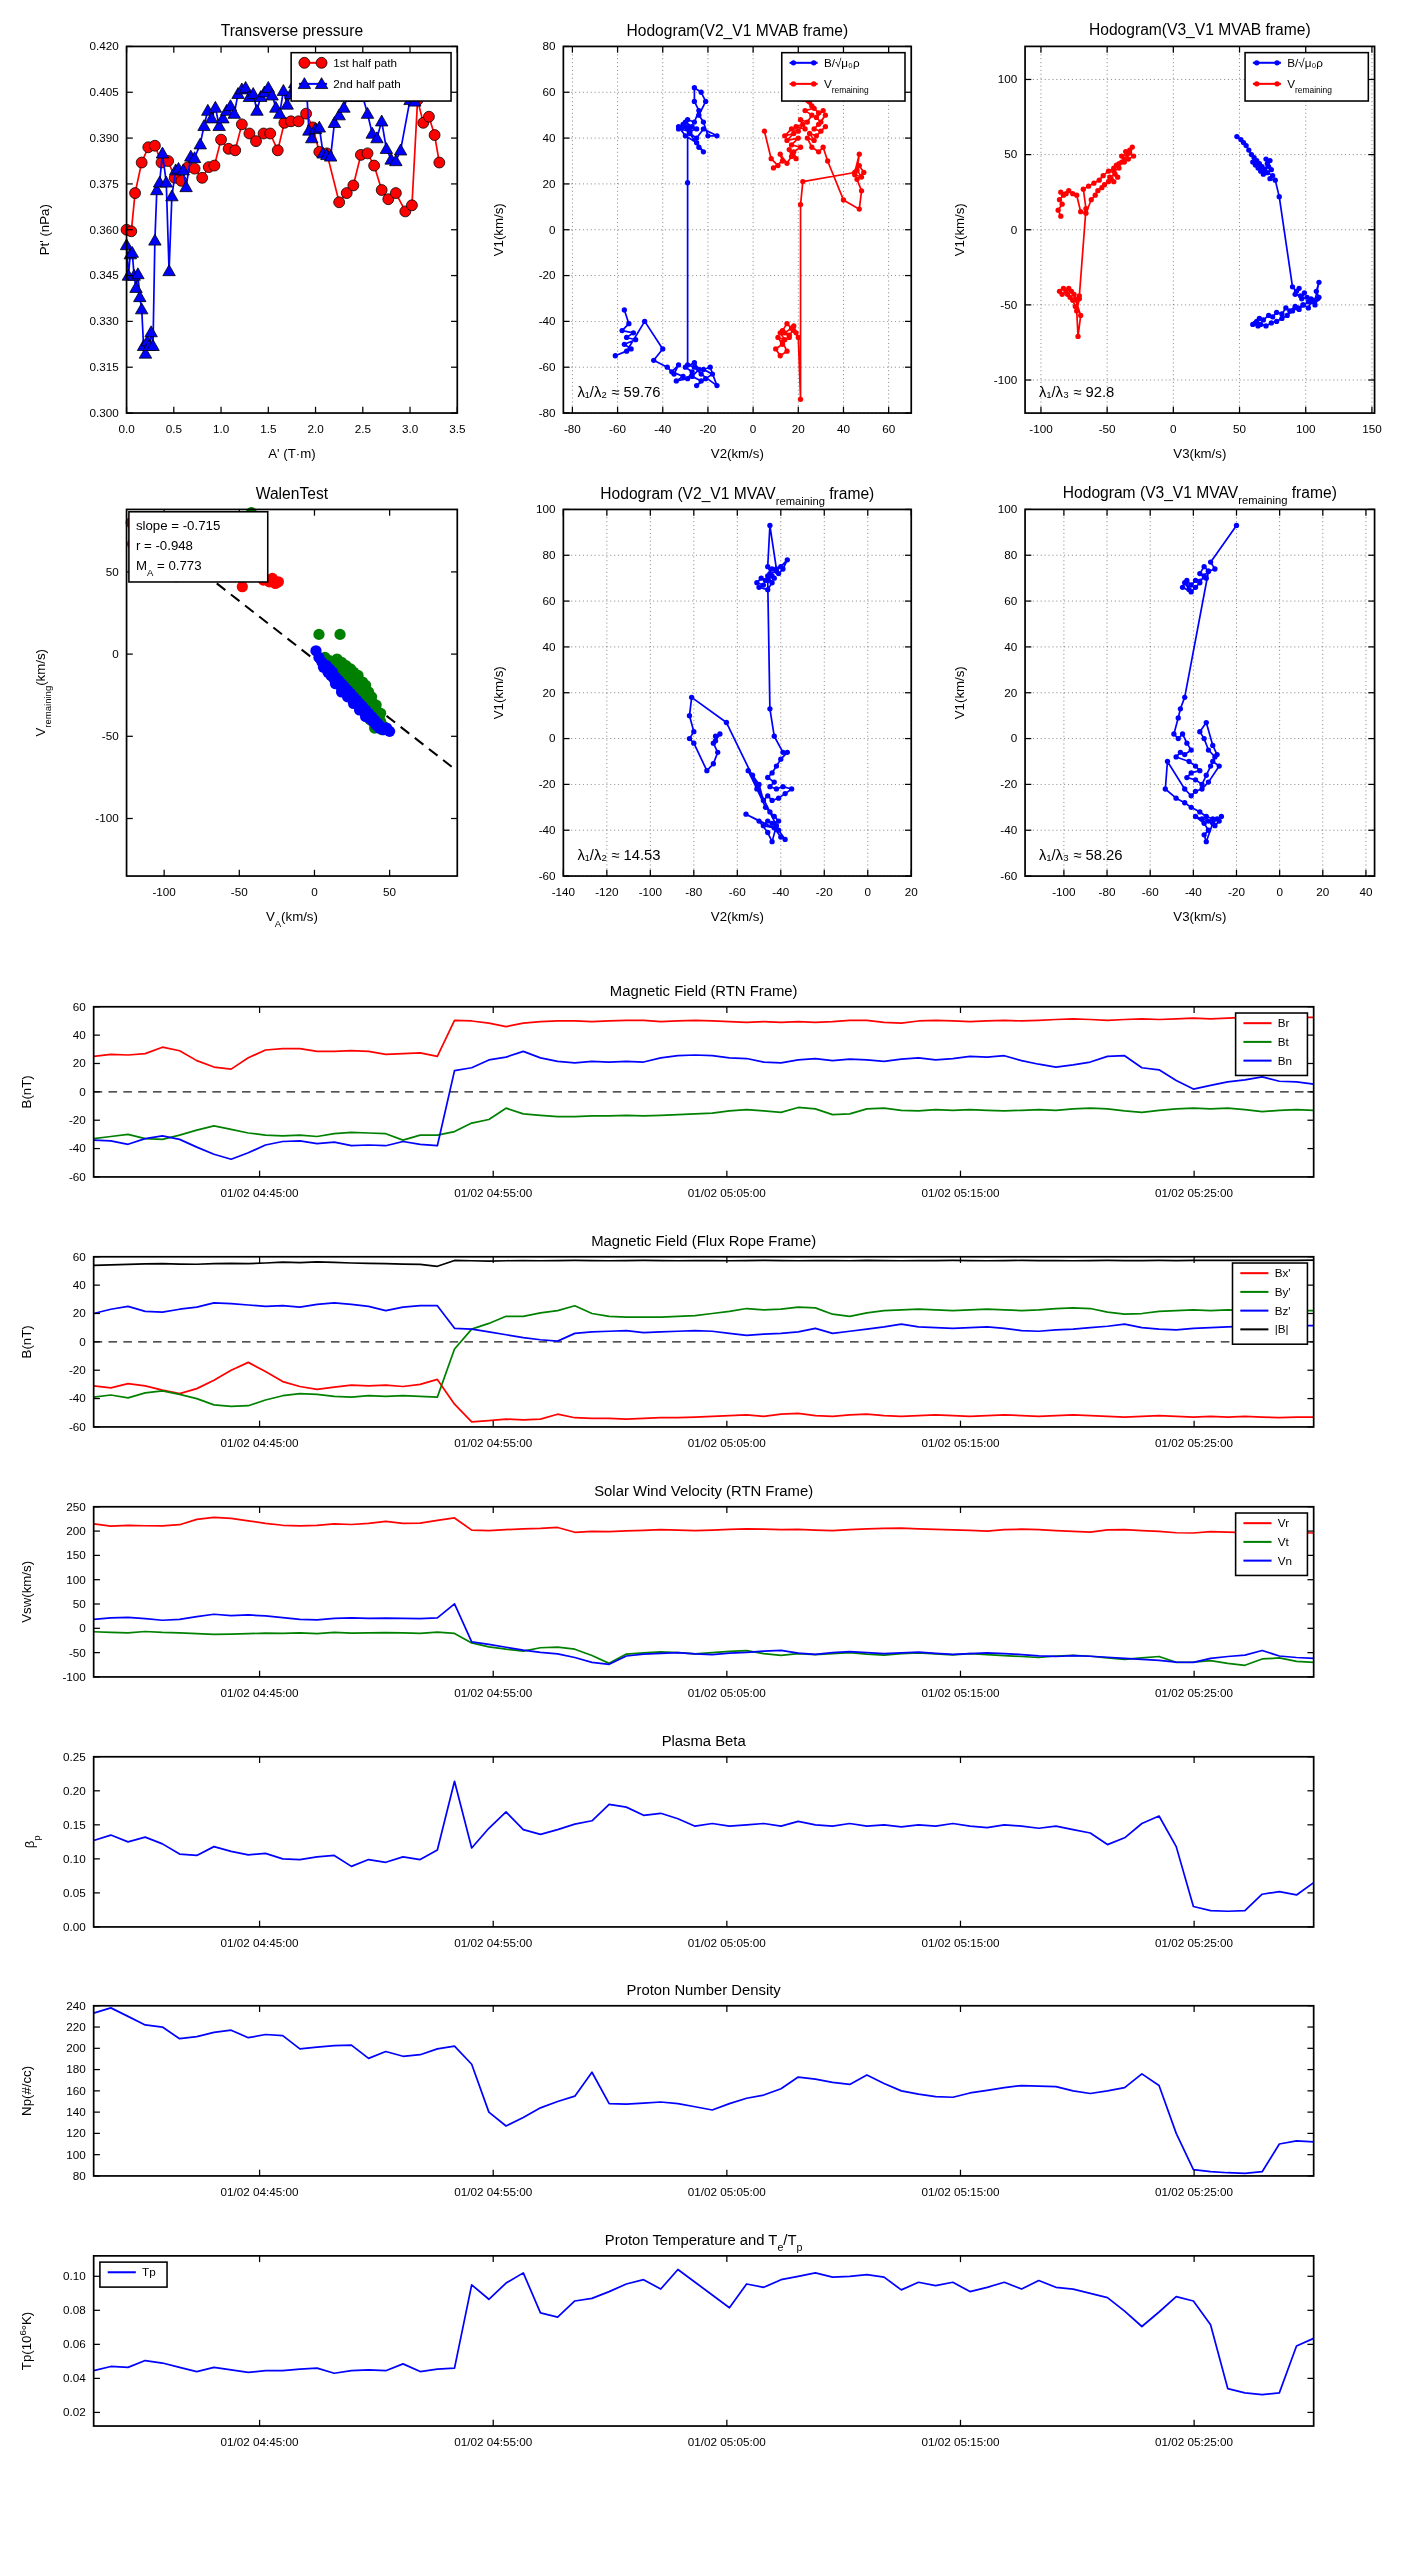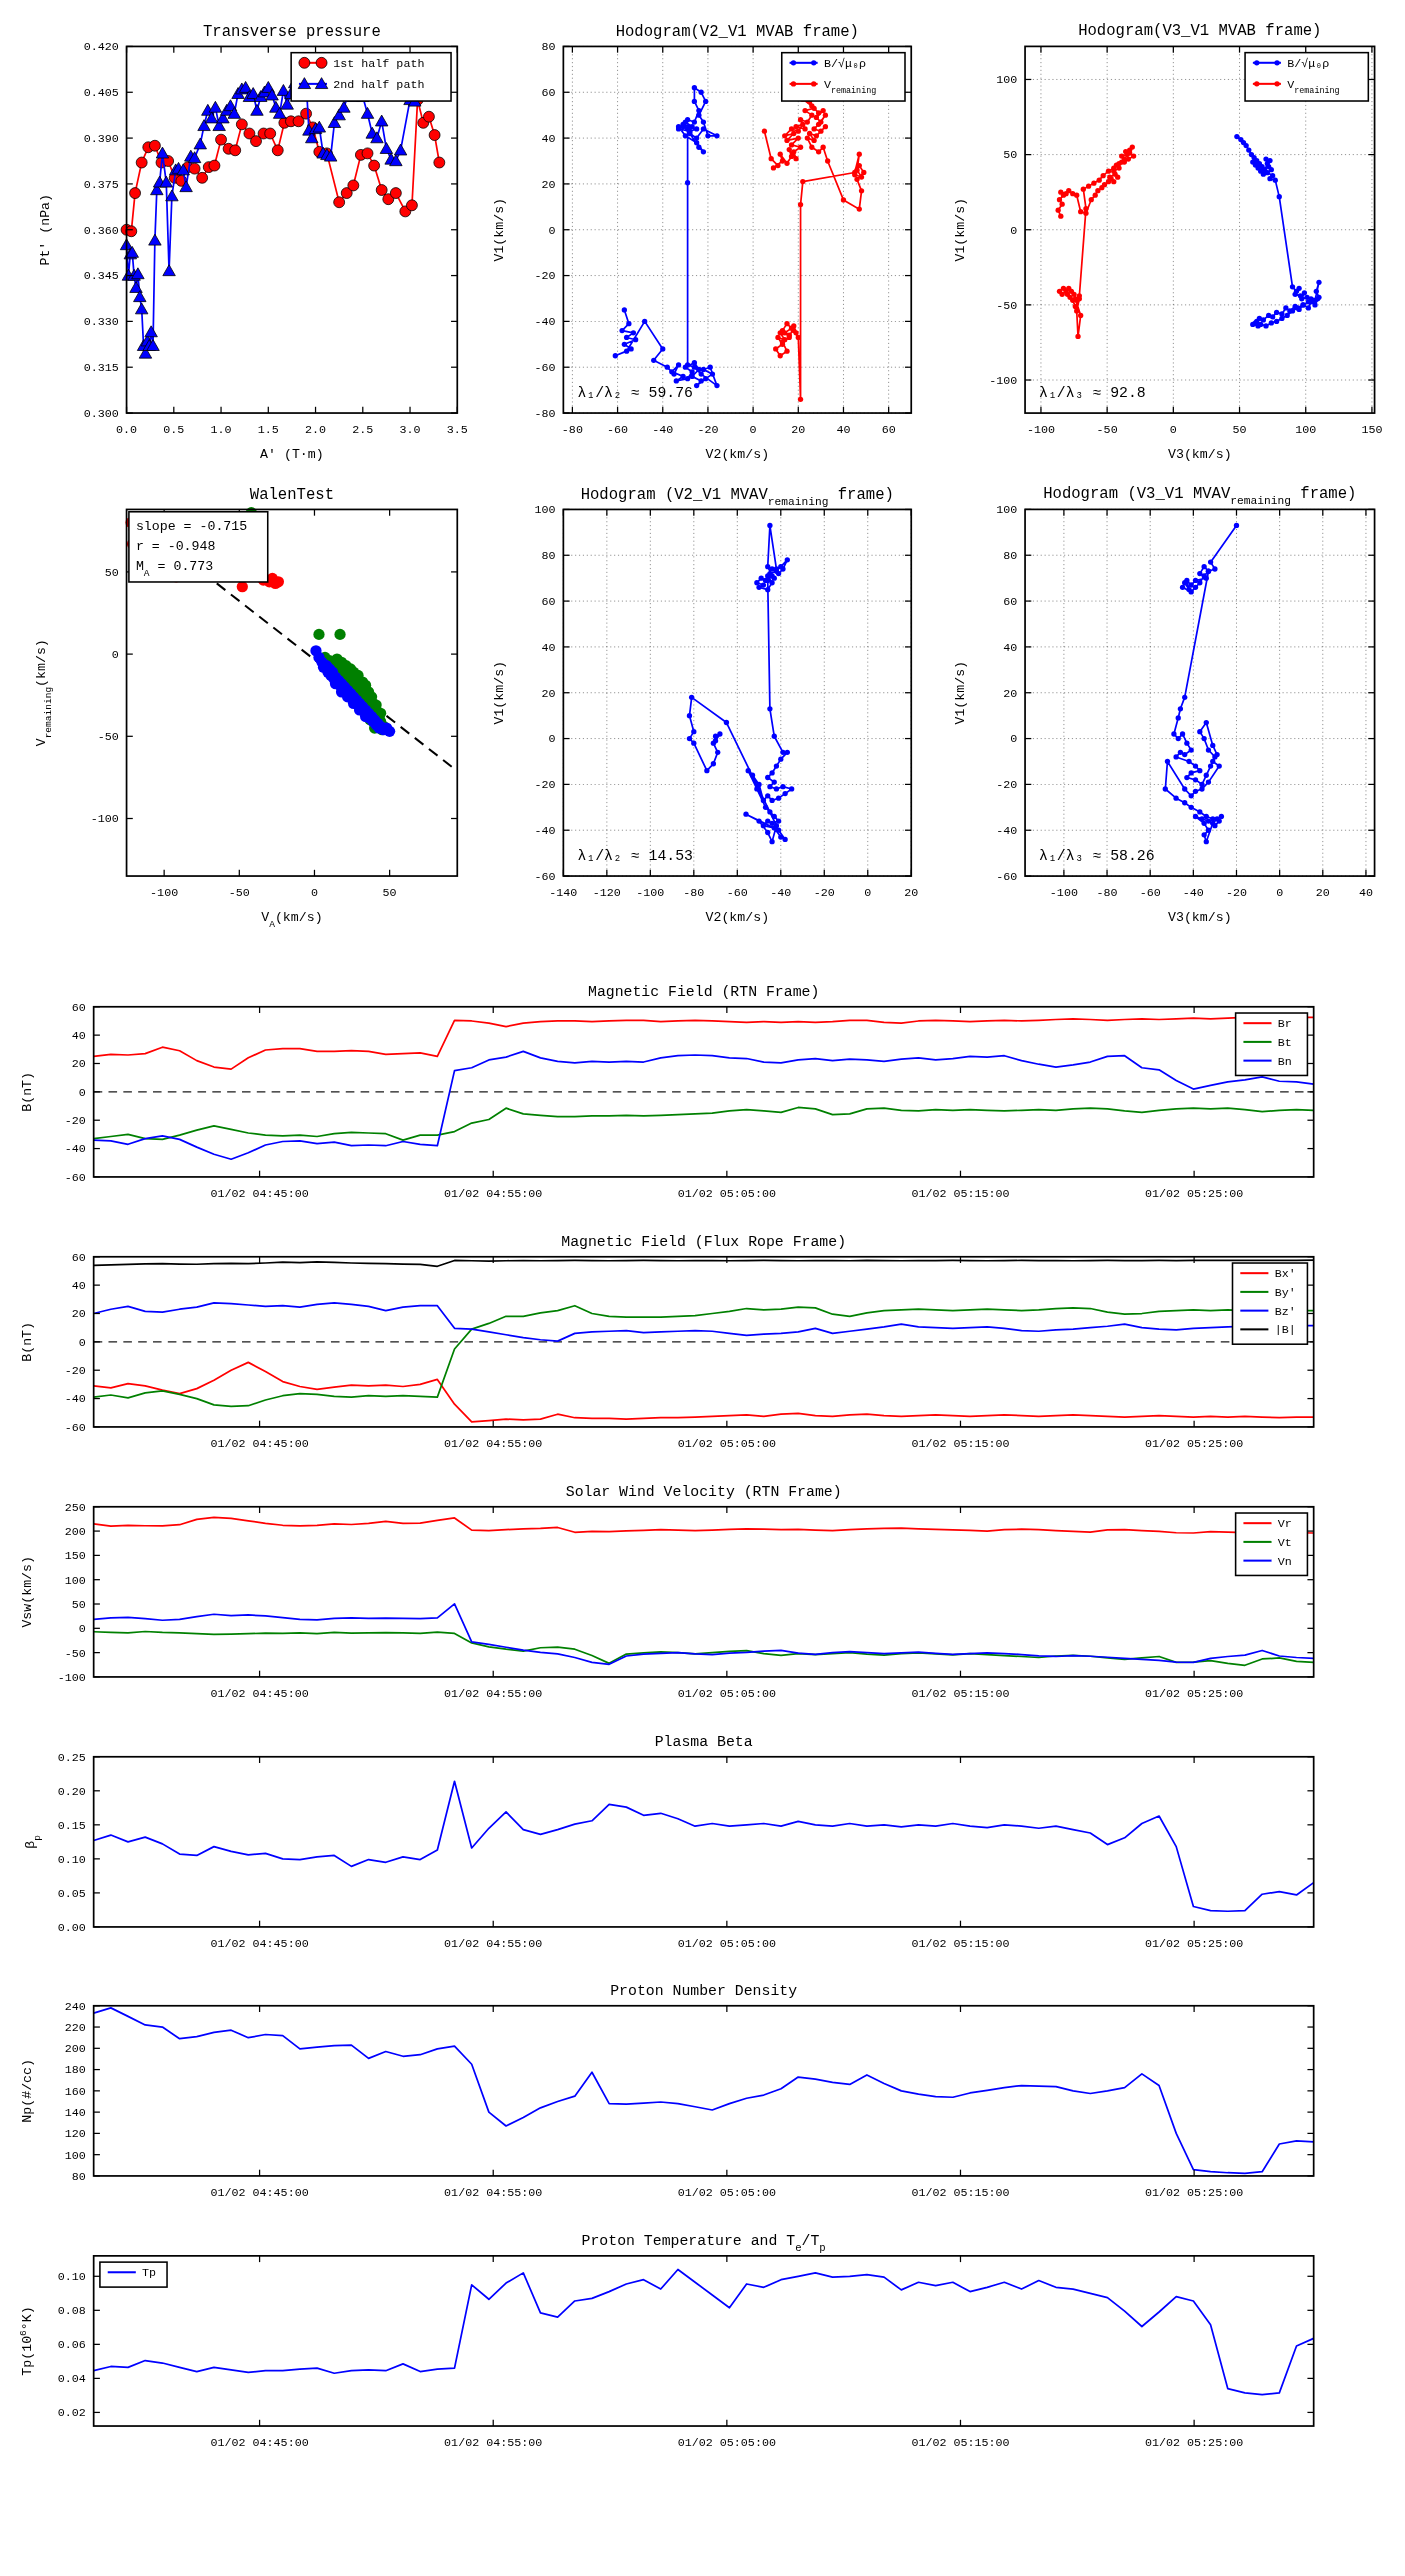--- a/index.html
+++ b/index.html
@@ -1,17 +1,17 @@
 <!DOCTYPE html>
 <html style="font-size:12.5px"><head>
 <meta charset="utf-8">
 <style>
   html,body{margin:0;padding:0;background:#fff;}
   .fig{position:relative;width:1405px;height:2576px;background:#ffffff;
-       font-family:Liberation Mono, monospace;}
+       font-family:Liberation Sans, sans-serif;}
   .panel-svg{position:absolute;overflow:visible;}
   text{fill:#000;}
 </style>
 </head>
 <body>
 
 <div class="fig">
   <svg class="panel-svg" width="468" height="462" style="left: 7.8px; top: 11.7px;" viewBox="0 0 600 592">
       <text x="364" y="30" font-size="20" text-anchor="middle"><tspan>Transverse pressure</tspan></text>
       <path d="M152.0 279.0 L158.1 281.0 L162.9 232.0 L171.4 192.8 L179.9 173.2 L188.3 171.3 L196.8 192.8 L205.3 190.9 L213.8 212.4 L222.3 216.3 L230.7 198.7 L239.2 200.7 L248.9 212.4 L257.4 198.7 L264.7 196.7 L273.1 163.5 L282.8 175.2 L291.3 177.2 L299.8 143.9 L309.5 155.6 L318.0 165.4 L327.7 155.6 L336.1 155.6 L345.8 177.2 L354.3 141.9 L362.8 140.0 L372.5 140.0 L382.2 130.2 L390.7 147.8 L399.1 179.1 L408.8 181.1 L424.6 243.7 L434.3 232.0 L442.7 222.2 L452.4 183.0 L460.9 181.1 L469.4 196.7 L479.1 228.1 L487.6 239.8 L497.3 232.0 L509.4 255.5 L517.9 247.7 L525.1 112.5 L532.4 141.9 L539.7 134.1 L546.9 157.6 L553.0 192.8 " fill="none" stroke="#ff0000" stroke-width="2.2" stroke-linejoin="round"></path>

